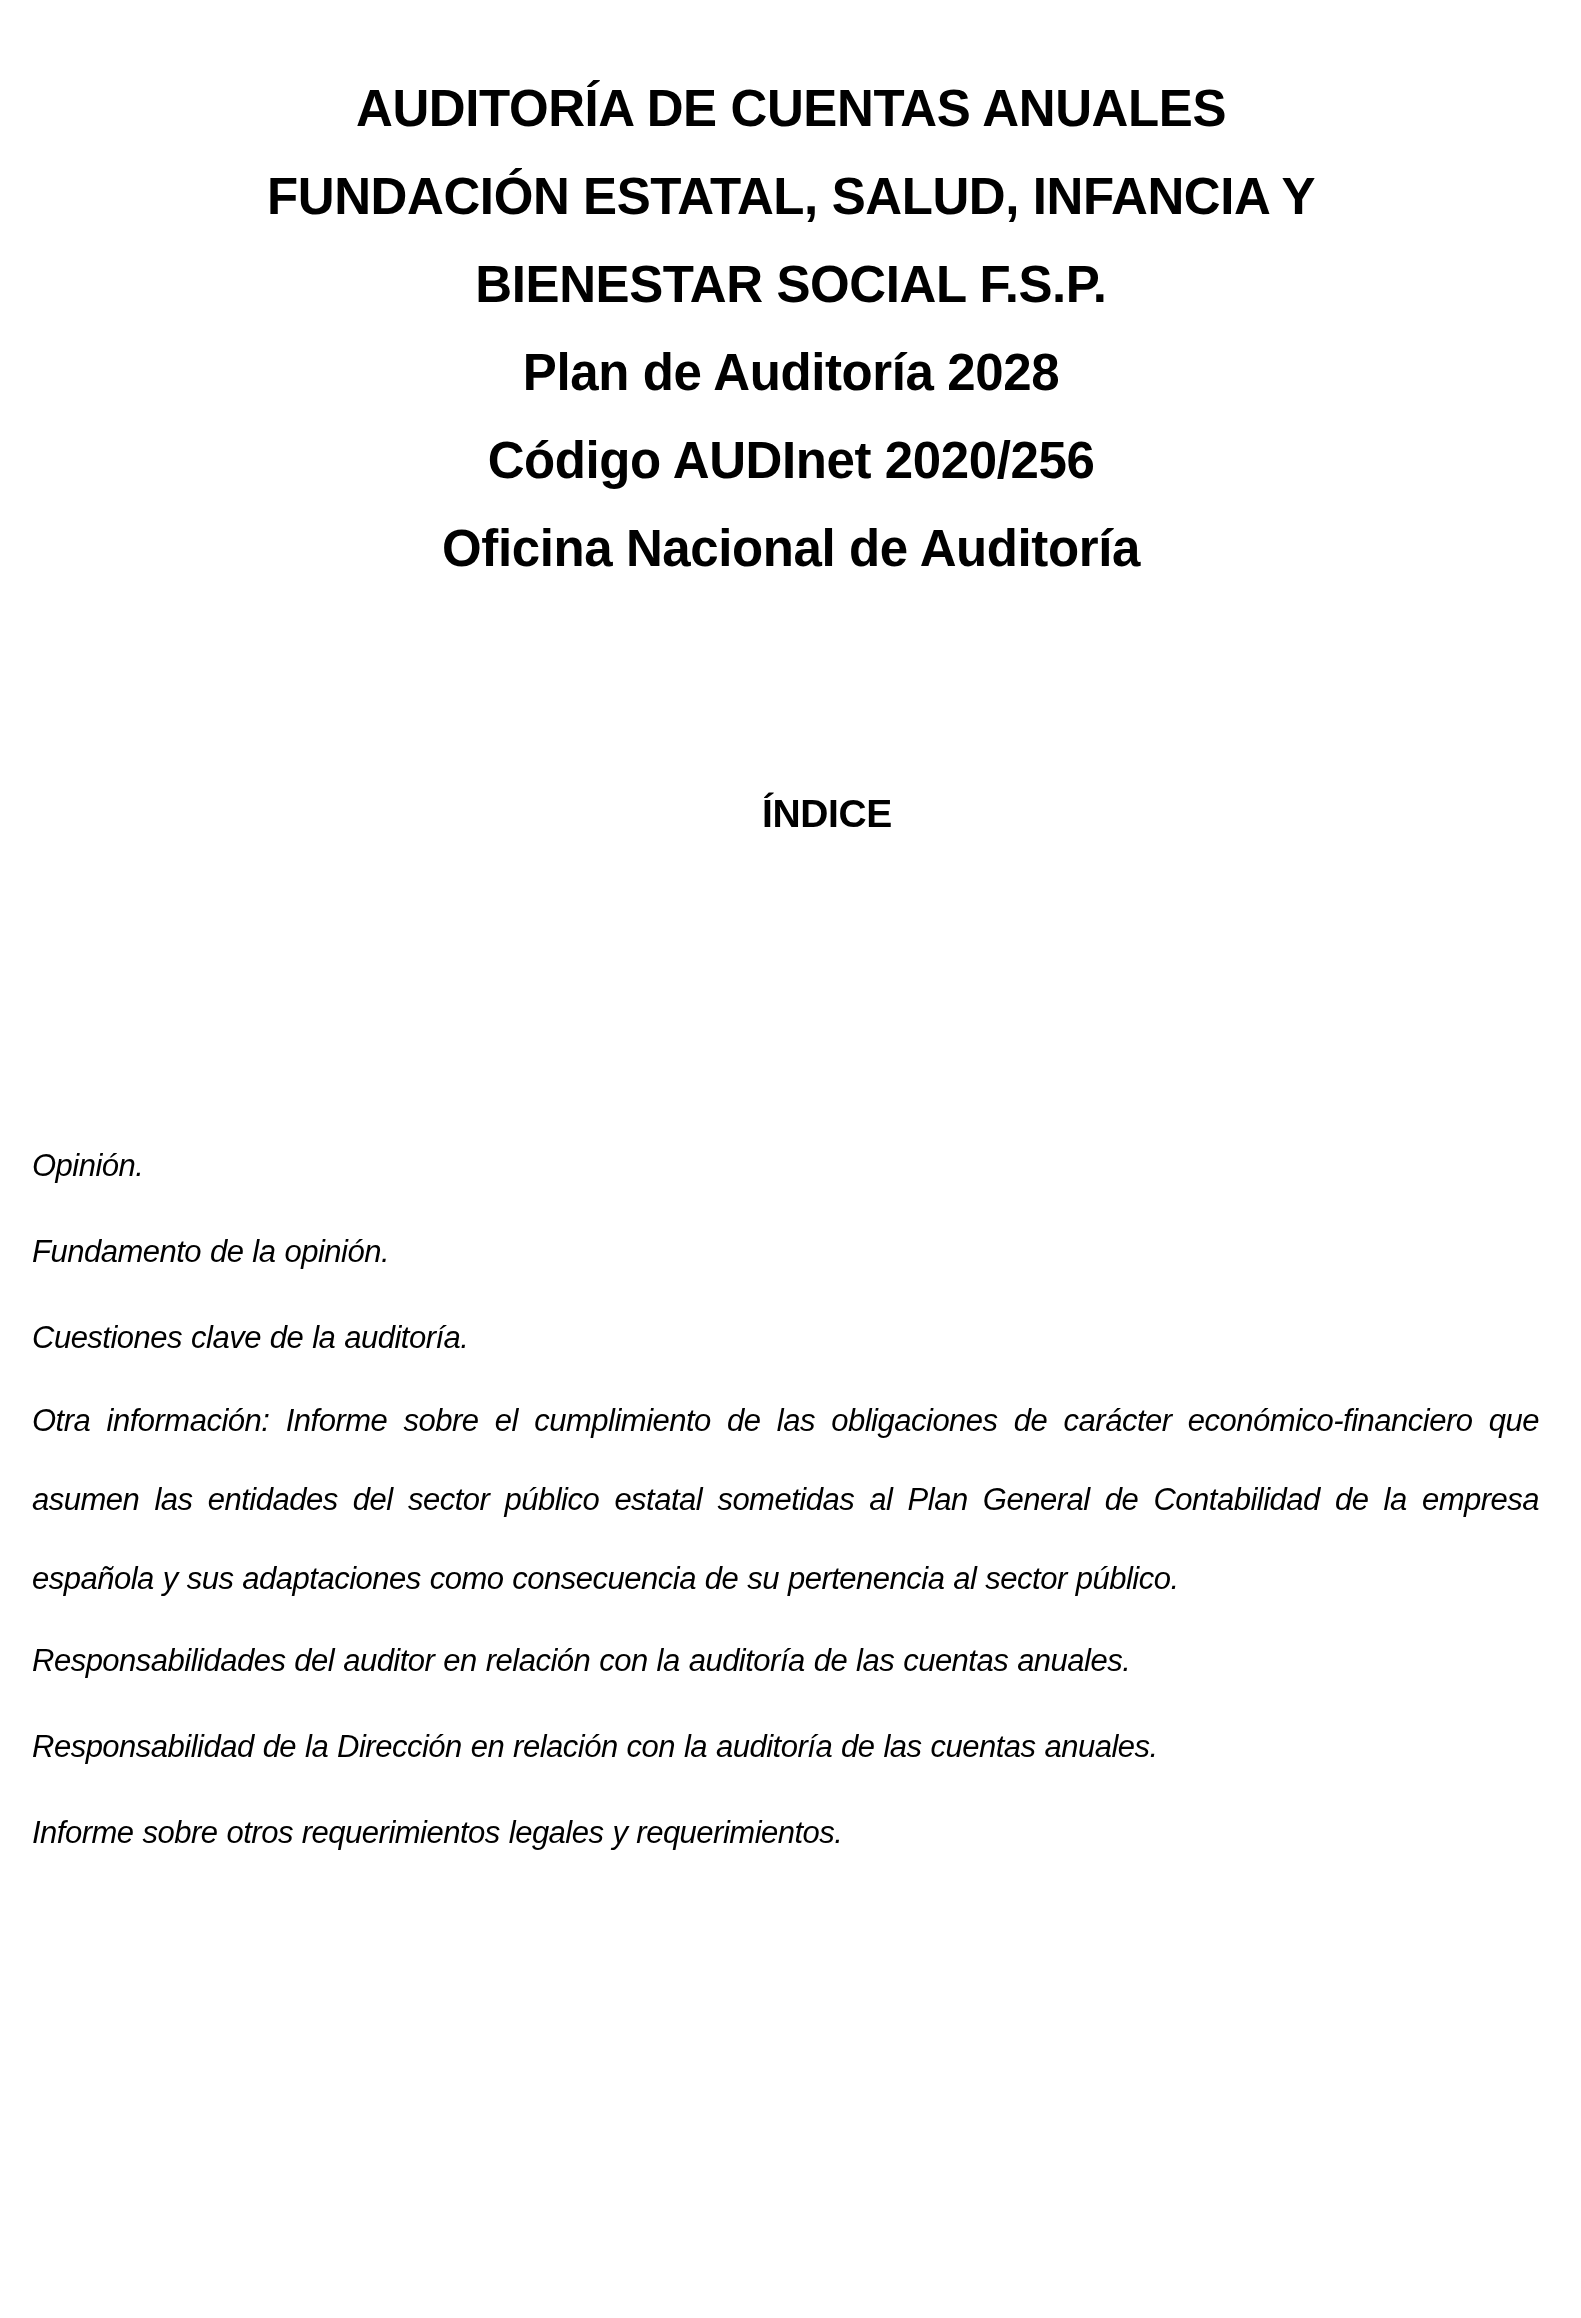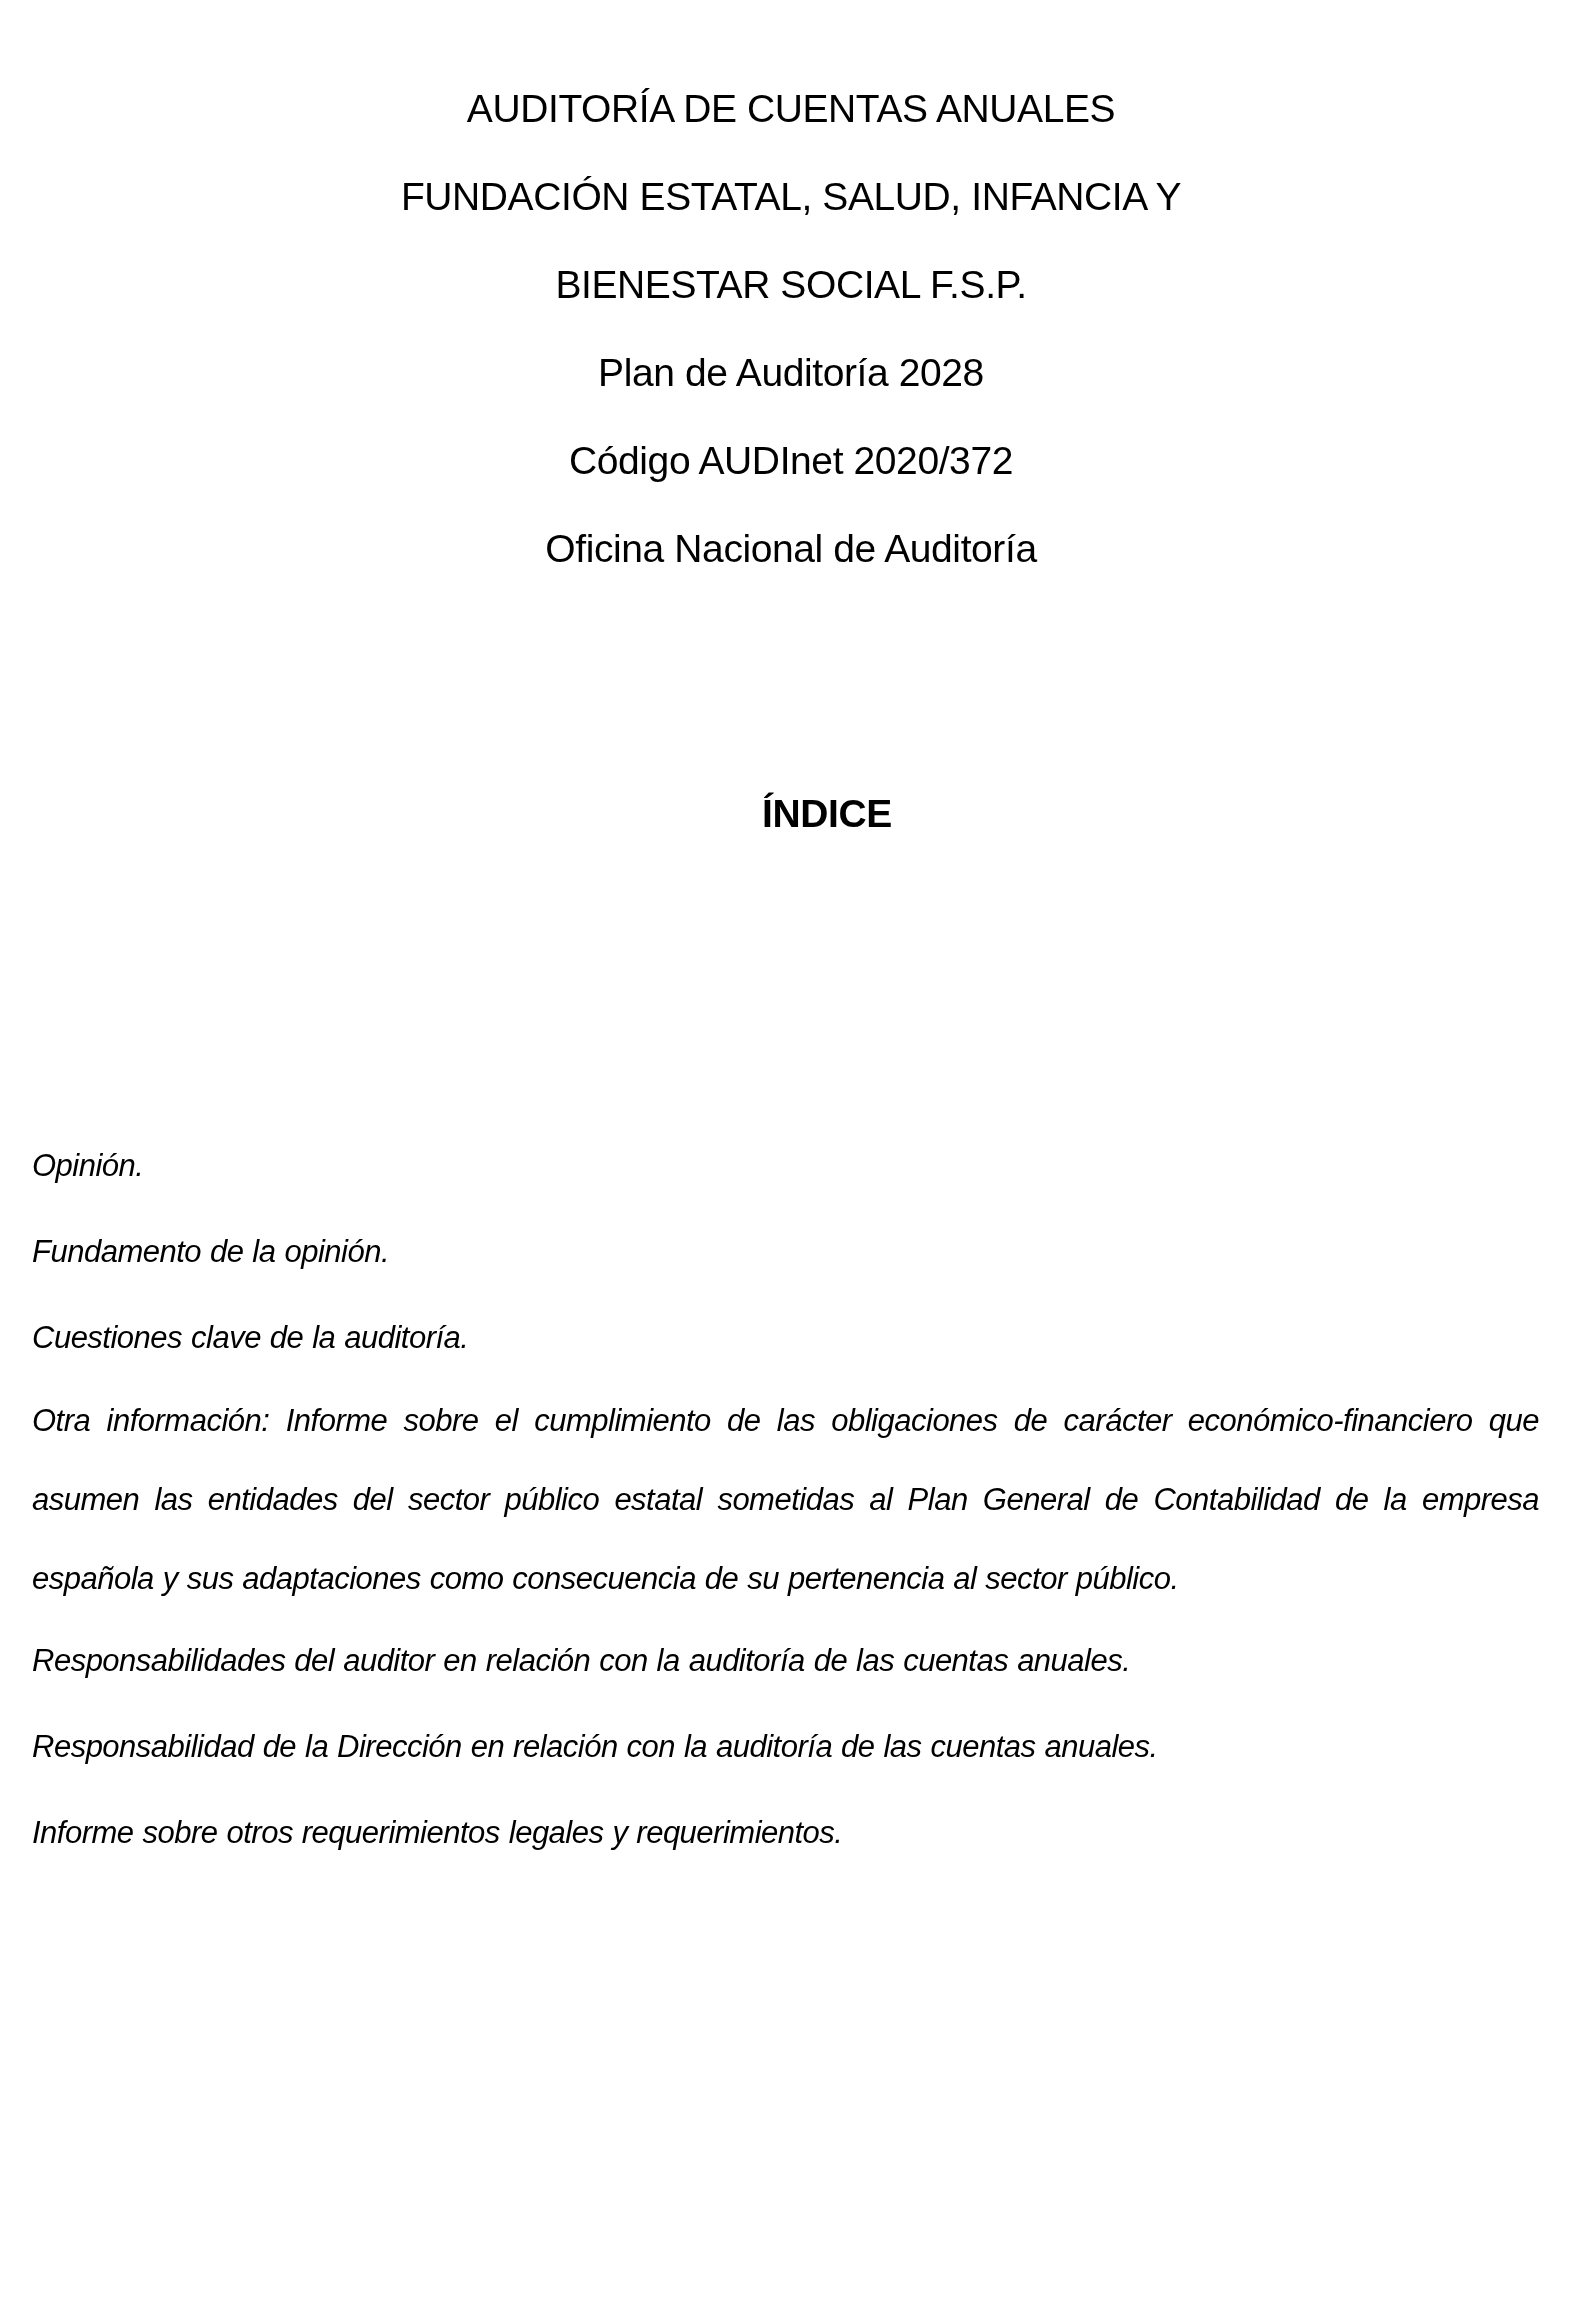--- a/index.html
+++ b/index.html
@@ -16,22 +16,22 @@
       font-family: "Liberation Sans", "DejaVu Sans", sans-serif;
     }
     .title-block {
       position: absolute;
       left: 0;
       top: 65px;
       width: 1582px;
       text-align: center;
     }
     .title-line {
-      font-weight: normal;
-      font-size: 39px;
+      font-weight: bold;
+      font-size: 51px;
       line-height: 88px;
       height: 88px;
       letter-spacing: -0.4px;
       white-space: nowrap;
     }
     .index-heading {
       position: absolute;
       left: 0;
       top: 785px;
       width: 1582px;
@@ -66,21 +66,21 @@
     }
   </style>
 </head>
 <body>
 
 <div class="title-block">
   <div class="title-line">AUDITORÍA DE CUENTAS ANUALES</div>
   <div class="title-line">FUNDACIÓN ESTATAL, SALUD, INFANCIA Y</div>
   <div class="title-line">BIENESTAR SOCIAL F.S.P.</div>
   <div class="title-line">Plan de Auditoría 2028</div>
-  <div class="title-line">Código AUDInet 2020/372</div>
+  <div class="title-line">Código AUDInet 2020/256</div>
   <div class="title-line">Oficina Nacional de Auditoría</div>
 </div>
 
 <div class="index-heading">ÍNDICE</div>
 
 <ul class="index-list">
   <li class="index-item">Opinión.</li>
   <li class="index-item">Fundamento de la opinión.</li>
   <li class="index-item">Cuestiones clave de la auditoría.</li>
   <li class="index-item wrap">Otra información: Informe sobre el cumplimiento de las obligaciones de carácter económico-financiero que asumen las entidades del sector público estatal sometidas al Plan General de Contabilidad de la empresa española y sus adaptaciones como consecuencia de su pertenencia al sector público.</li>

